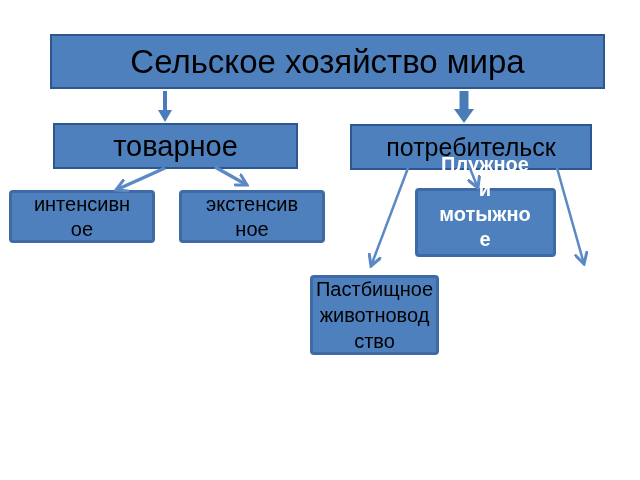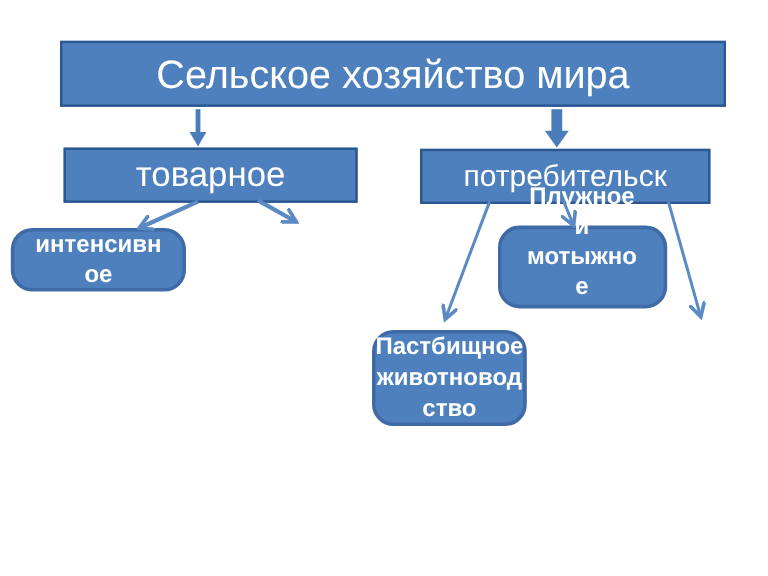--- a/index.html
+++ b/index.html
@@ -1,30 +1,30 @@
 <!DOCTYPE html>
 <html><head>
 <meta charset="utf-8">
 <style>
   html,body{margin:0;padding:0;background:#fff;}
   .slide{
     position:relative;width:640px;height:480px;background:#ffffff;
     font-family:"Liberation Sans", sans-serif;overflow:hidden;
   }
   .node{
-    position:absolute;box-sizing:border-box;color:#ffffff;
+    position:absolute;box-sizing:border-box;color:#000000;
     display:flex;align-items:center;justify-content:center;
     text-align:center;
   }
   .rect{
     background:#4e80bd;border:2px solid #2c5791;
   }
   .round{
-    background:#4e80bd;border:3px solid #3e6aa5;border-radius:18px;
-    font-weight:bold;font-size:20px;line-height:26px;
+    background:#4e80bd;border:3px solid #3e6aa5;border-radius:4px;
+    font-weight:normal;font-size:20px;line-height:26px;
   }
   .pre{white-space:pre-line;}
   .title-box{left:50px;top:34px;width:555px;height:55px;font-size:33px;}
   .commercial-box{left:53px;top:123px;width:245px;height:46px;font-size:29px;align-items:center;}
   .consumer-box{left:350px;top:124px;width:242px;height:46px;font-size:25px;white-space:nowrap;}
   .intensive-box{left:9px;top:190px;width:146px;height:53px;line-height:25px;}
   .extensive-box{left:179px;top:190px;width:146px;height:53px;line-height:25px;}
   .plough-box{left:415px;top:188px;width:141px;height:69px;}
   .plough-label{
     position:absolute;left:413px;top:152px;width:144px;
@@ -47,20 +47,24 @@
   <div class="node rect commercial-box">
     <span>товарное</span>
   </div>
   <div class="node rect consumer-box">
     <span>потребительск</span>
   </div>
 
   <div class="node round pre intensive-box">
     <span>интенсивн
 ое</span>
+  </div>
+  <div class="node round pre extensive-box">
+    <span>экстенсив
+ное</span>
   </div>
   <div class="node round plough-box"></div>
   <div class="plough-label">Плужное
 и
 мотыжно
 е</div>
   <div class="node round pre pasture-box">
     <span>Пастбищное
 животновод
 ство</span>

